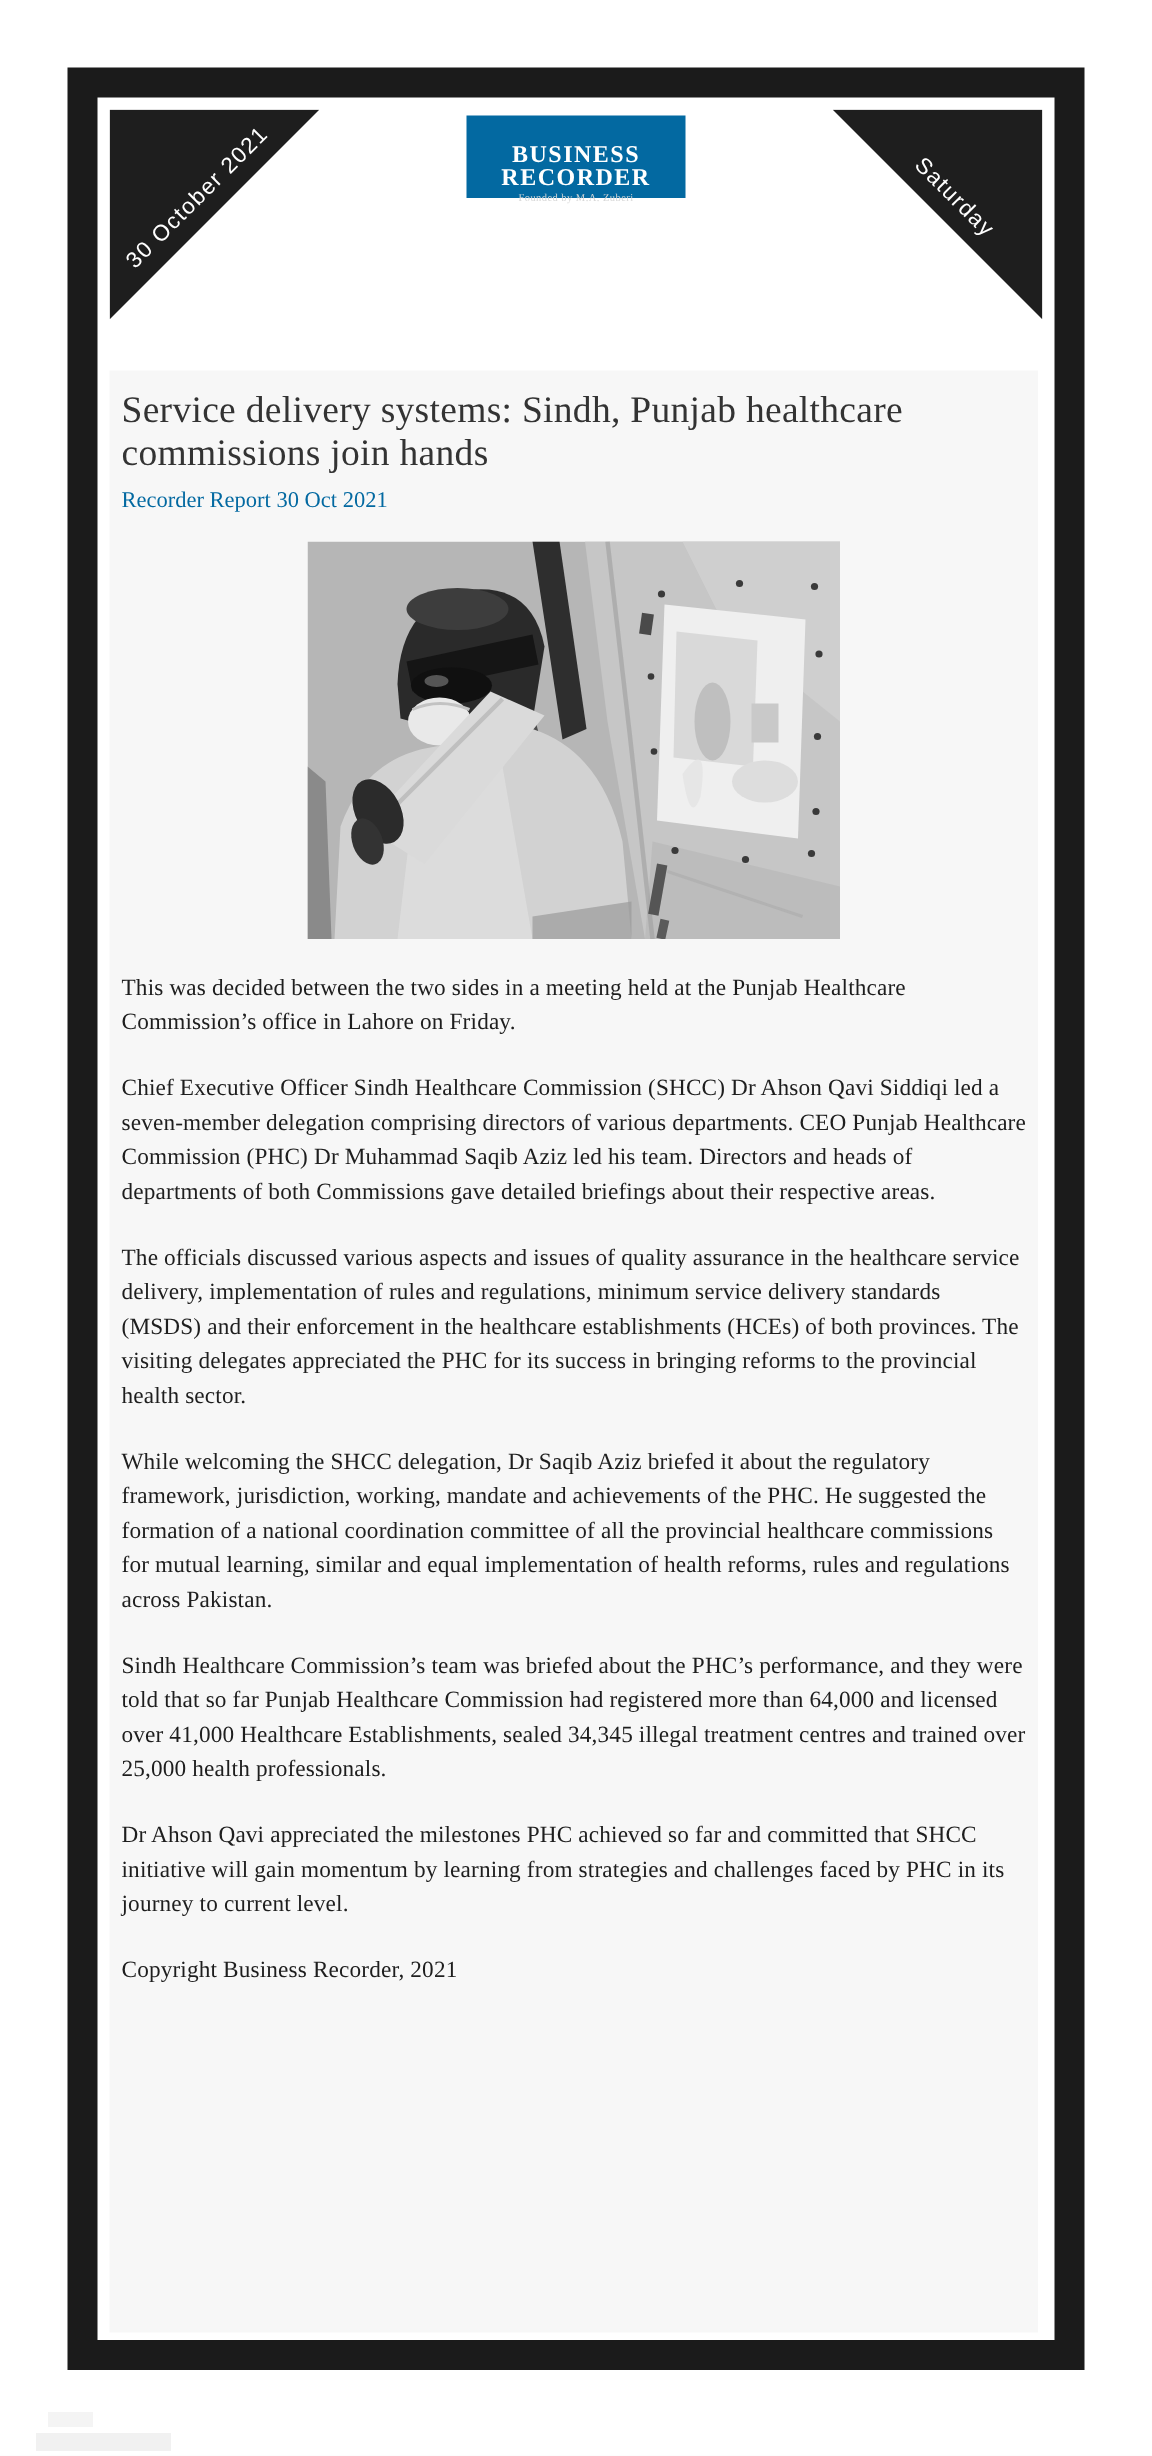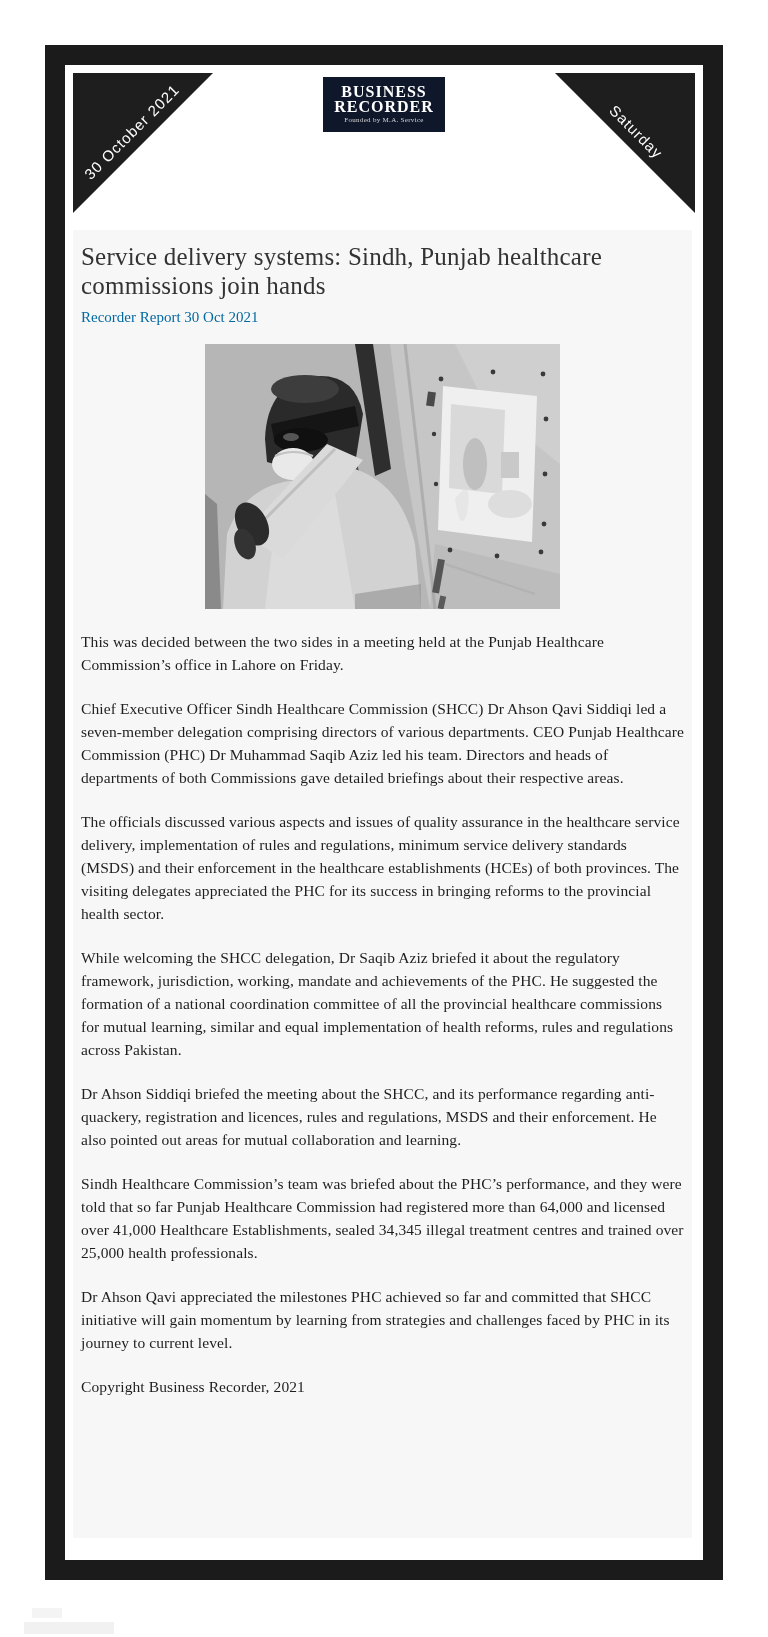--- a/index.html
+++ b/index.html
@@ -27,32 +27,32 @@
     position:absolute; left:50%; top:50%; white-space:nowrap;
     font-family:"Liberation Sans","DejaVu Sans",sans-serif;
     font-size:15px; color:#ffffff; letter-spacing:1px;
   }
   .corner-left  .ribbon-text { transform:translate(-50%,-50%) rotate(-45deg) translateY(-16px); }
   .corner-right .ribbon-text { transform:translate(-50%,-50%) rotate(45deg)  translateY(-16px); }
 
   
   .logo {
     position:absolute; left:50%; top:12px; transform:translateX(-50%);
-    width:122px; height:55px; background:#0f172a; color:#ffffff;
-    text-align:center; padding-top:7px;
+    width:146px; height:55px; background:#0369a1; color:#ffffff;
+    text-align:center; padding-top:19px;
   }
   .logo-line {
     font-weight:bold; font-size:16px; line-height:15px; letter-spacing:1px;
     font-family:"Liberation Serif","DejaVu Serif",serif;
   }
   .logo-tagline { font-size:7px; color:#d6d6d6; margin-top:2px; letter-spacing:0.3px; }
 
   
   .article-panel {
-    position:absolute; left:8px; top:165px; width:619px; height:1308px;
+    position:absolute; left:8px; top:182px; width:619px; height:1308px;
     background:#f7f7f7; padding:12px 8px 0 8px; overflow:hidden;
   }
   .headline {
     font-size:25px; line-height:29px; font-weight:400; color:#333333;
     letter-spacing:0.2px;
   }
   .byline { margin-top:9px; font-size:15px; color:#0369a1; }
   .photo-wrap { margin:18px auto 0 auto; width:355px; height:265px; }
   .photo-wrap svg { display:block; }
   .article-panel p {
@@ -82,21 +82,21 @@
       <div class="corner corner-left">
         <span class="ribbon-text">30 October 2021</span>
       </div>
       <div class="corner corner-right">
         <span class="ribbon-text">Saturday</span>
       </div>
 
       <div class="logo">
         <div class="logo-line">BUSINESS</div>
         <div class="logo-line">RECORDER</div>
-        <div class="logo-tagline">Founded by M.A. Service</div>
+        <div class="logo-tagline">Founded by M.A. Zuberi</div>
       </div>
 
       <div class="article-panel">
         <h1 class="headline">Service delivery systems: Sindh, Punjab healthcare commissions join hands</h1>
         <div class="byline">Recorder Report 30 Oct 2021</div>
 
         <div class="photo-wrap">
           <svg width="355" height="265" viewBox="0 0 355 265" role="img" aria-label="Black-and-white photo of a healthcare worker wearing a face shield, goggles, mask and protective gown beside a medical tent with a clear plastic window">
 
             <rect x="0" y="0" width="355" height="265" fill="#b6b6b6"></rect>
@@ -155,21 +155,20 @@
 
             <path d="M0,150 L0,265 L16,265 L12,160 Z" fill="#8a8a8a"></path>
             <path d="M150,250 L216,240 L216,265 L150,265 Z" fill="#9a9a9a" opacity="0.7"></path>
           </svg>
         </div>
 
         <p>This was decided between the two sides in a meeting held at the Punjab Healthcare Commission’s office in Lahore on Friday.</p>
         <p>Chief Executive Officer Sindh Healthcare Commission (SHCC) Dr Ahson Qavi Siddiqi led a seven-member delegation comprising directors of various departments. CEO Punjab Healthcare Commission (PHC) Dr Muhammad Saqib Aziz led his team. Directors and heads of departments of both Commissions gave detailed briefings about their respective areas.</p>
         <p>The officials discussed various aspects and issues of quality assurance in the healthcare service delivery, implementation of rules and regulations, minimum service delivery standards (MSDS) and their enforcement in the healthcare establishments (HCEs) of both provinces. The visiting delegates appreciated the PHC for its success in bringing reforms to the provincial health sector.</p>
         <p>While welcoming the SHCC delegation, Dr Saqib Aziz briefed it about the regulatory framework, jurisdiction, working, mandate and achievements of the PHC. He suggested the formation of a national coordination committee of all the provincial healthcare commissions for mutual learning, similar and equal implementation of health reforms, rules and regulations across Pakistan.</p>
-        <p>Dr Ahson Siddiqi briefed the meeting about the SHCC, and its performance regarding anti-quackery, registration and licences, rules and regulations, MSDS and their enforcement. He also pointed out areas for mutual collaboration and learning.</p>
         <p>Sindh Healthcare Commission’s team was briefed about the PHC’s performance, and they were told that so far Punjab Healthcare Commission had registered more than 64,000 and licensed over 41,000 Healthcare Establishments, sealed 34,345 illegal treatment centres and trained over 25,000 health professionals.</p>
         <p>Dr Ahson Qavi appreciated the milestones PHC achieved so far and committed that SHCC initiative will gain momentum by learning from strategies and challenges faced by PHC in its journey to current level.</p>
         <p class="copyright-line">Copyright Business Recorder, 2021</p>
       </div>
 
     </div>
   </div>
   <div class="bottom-artifact"></div>
 </div>
 

